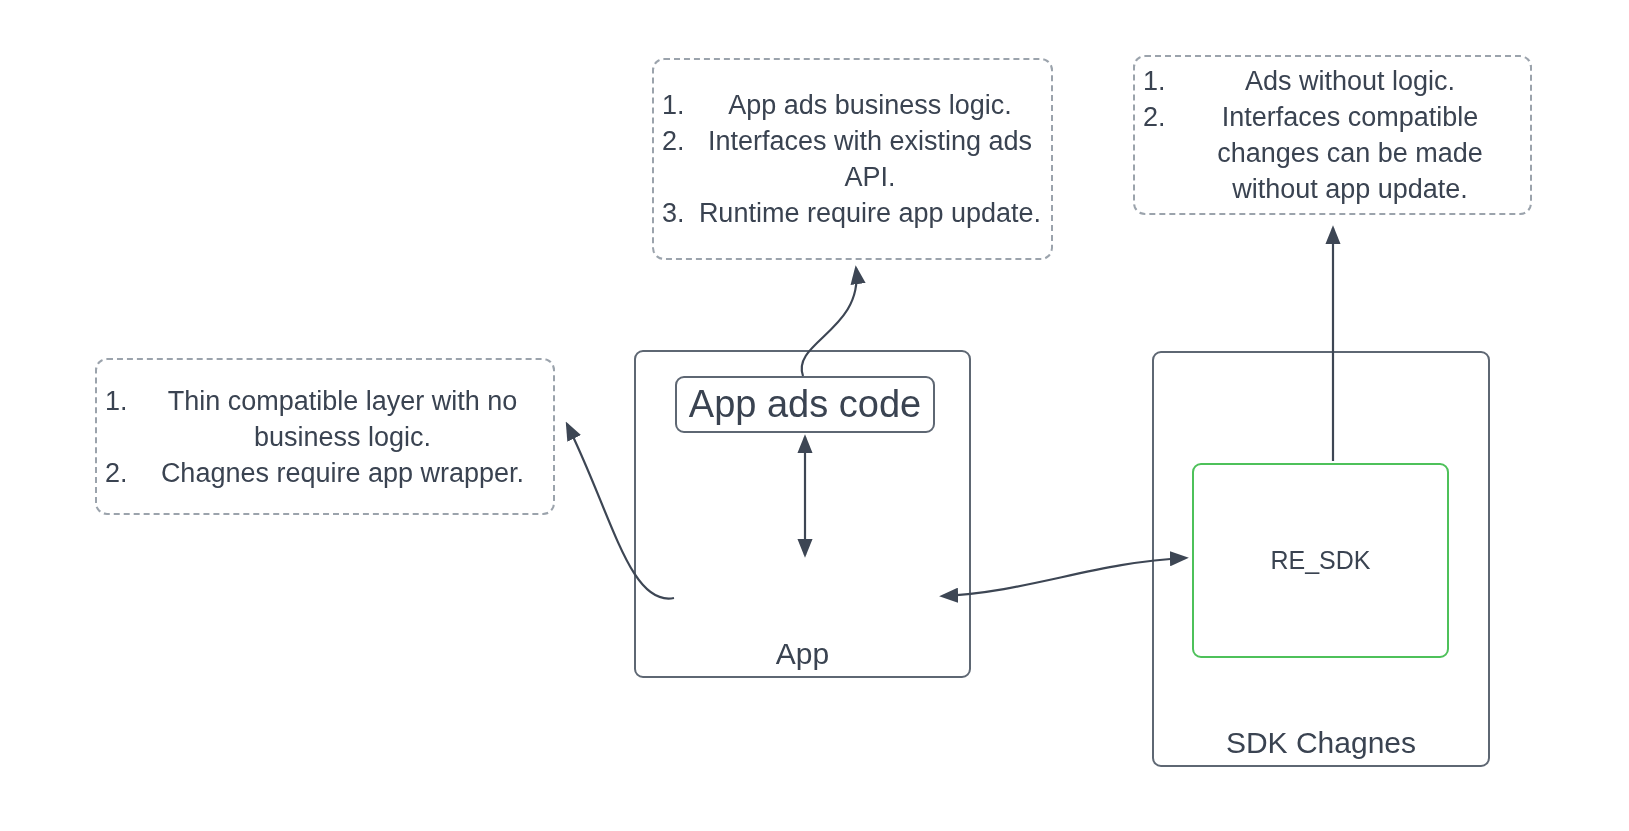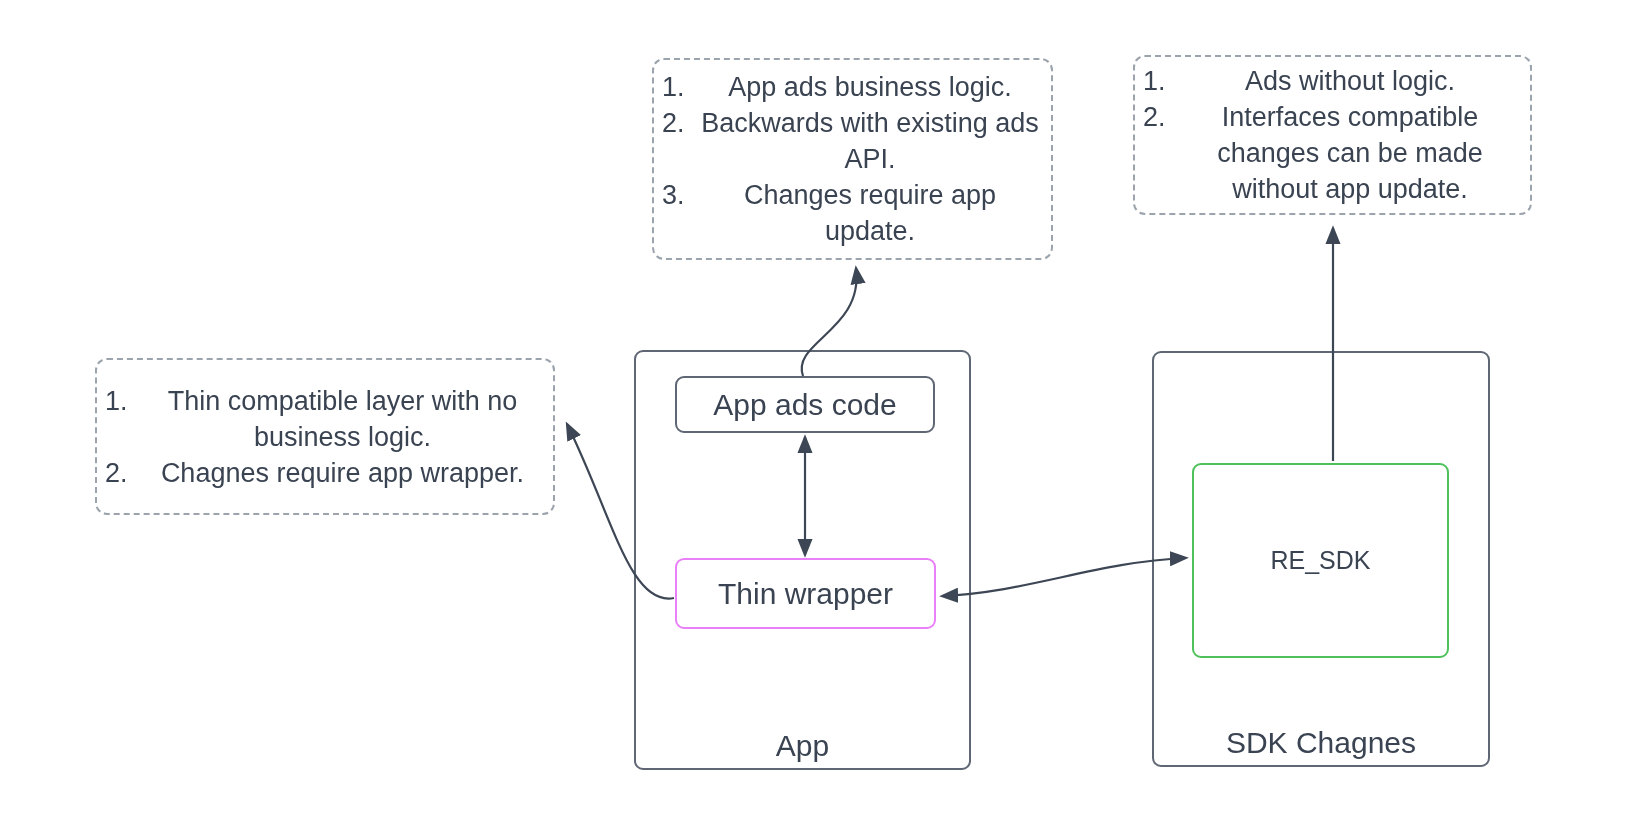--- a/index.html
+++ b/index.html
@@ -18,31 +18,31 @@
   .note-item .num{flex:0 0 35px;}
   .note-item .txt{flex:1 1 auto;text-align:center;}
   #note-left{left:95px;top:358px;width:460px;height:157px;}
   #note-center{left:652px;top:58px;width:401px;height:202px;}
   #note-right{left:1133px;top:55px;width:399px;height:160px;}
   
   .container-box{
     position:absolute;box-sizing:border-box;background:transparent;
     border:2.5px solid var(--slate,#5e6773);border-radius:9px;
   }
-  #app-container{left:634px;top:350px;width:337px;height:420px;}
+  #app-container{left:634px;top:350px;width:337px;height:328px;}
   #sdk-container{left:1152px;top:351px;width:338px;height:416px;}
   .container-label{
     position:absolute;left:0;right:0;bottom:4px;text-align:center;
     font-size:30px;line-height:36px;
   }
   
   .node{
     position:absolute;box-sizing:border-box;background:#fff;border-radius:9px;
     display:flex;align-items:center;justify-content:center;
-    font-size:30px;
+    font-size:38px;
   }
   #node-app-ads-code{left:675px;top:376px;width:260px;height:57px;border:2.5px solid var(--slate,#5e6773);}
   #node-thin-wrapper{left:675px;top:558px;width:261px;height:71px;border:2.5px solid var(--pink,#ea80f7);}
   #node-re-sdk{left:1192px;top:463px;width:257px;height:195px;border:2.5px solid var(--green,#4ec15a);font-size:25px;}
   
   #arrows{position:absolute;left:0;top:0;width:1629px;height:831px;pointer-events:none;}
   #arrows path.link{fill:none;stroke:var(--arrow,#3d4654);stroke-width:2.2px;}
   #arrows marker path{fill:var(--arrow,#3d4654);}
 </style>
 </head>
@@ -61,25 +61,25 @@
     </div>
   </div>
 
   <div class="note" id="note-center">
     <div class="note-item">
       <span class="num">1.</span>
       <span class="txt">App ads business logic.</span>
     </div>
     <div class="note-item">
       <span class="num">2.</span>
-      <span class="txt">Backwards with existing ads API.</span>
+      <span class="txt">Interfaces with existing ads API.</span>
     </div>
     <div class="note-item">
       <span class="num">3.</span>
-      <span class="txt">Changes require app update.</span>
+      <span class="txt">Runtime require app update.</span>
     </div>
   </div>
 
   <div class="note" id="note-right">
     <div class="note-item">
       <span class="num">1.</span>
       <span class="txt">Ads without logic.</span>
     </div>
     <div class="note-item">
       <span class="num">2.</span>
@@ -91,23 +91,20 @@
     <div class="container-label">App</div>
   </div>
 
   <div class="container-box" id="sdk-container">
     <div class="container-label">SDK Chagnes</div>
   </div>
 
   <div class="node" id="node-app-ads-code">
     <span>App ads code</span>
   </div>
-  <div class="node" id="node-thin-wrapper">
-    <span>Thin wrapper</span>
-  </div>
   <div class="node" id="node-re-sdk">
     <span>RE_SDK</span>
   </div>
 
   <svg id="arrows" viewBox="0 0 1629 831" xmlns="http://www.w3.org/2000/svg">
     <defs>
       <marker id="ah" viewBox="0 0 10 8" refX="8.5" refY="4" markerWidth="19" markerHeight="15.2" markerUnits="userSpaceOnUse" orient="auto-start-reverse">
         <path d="M 0 0 L 10 4 L 0 8 Z"></path>
       </marker>
     </defs>

